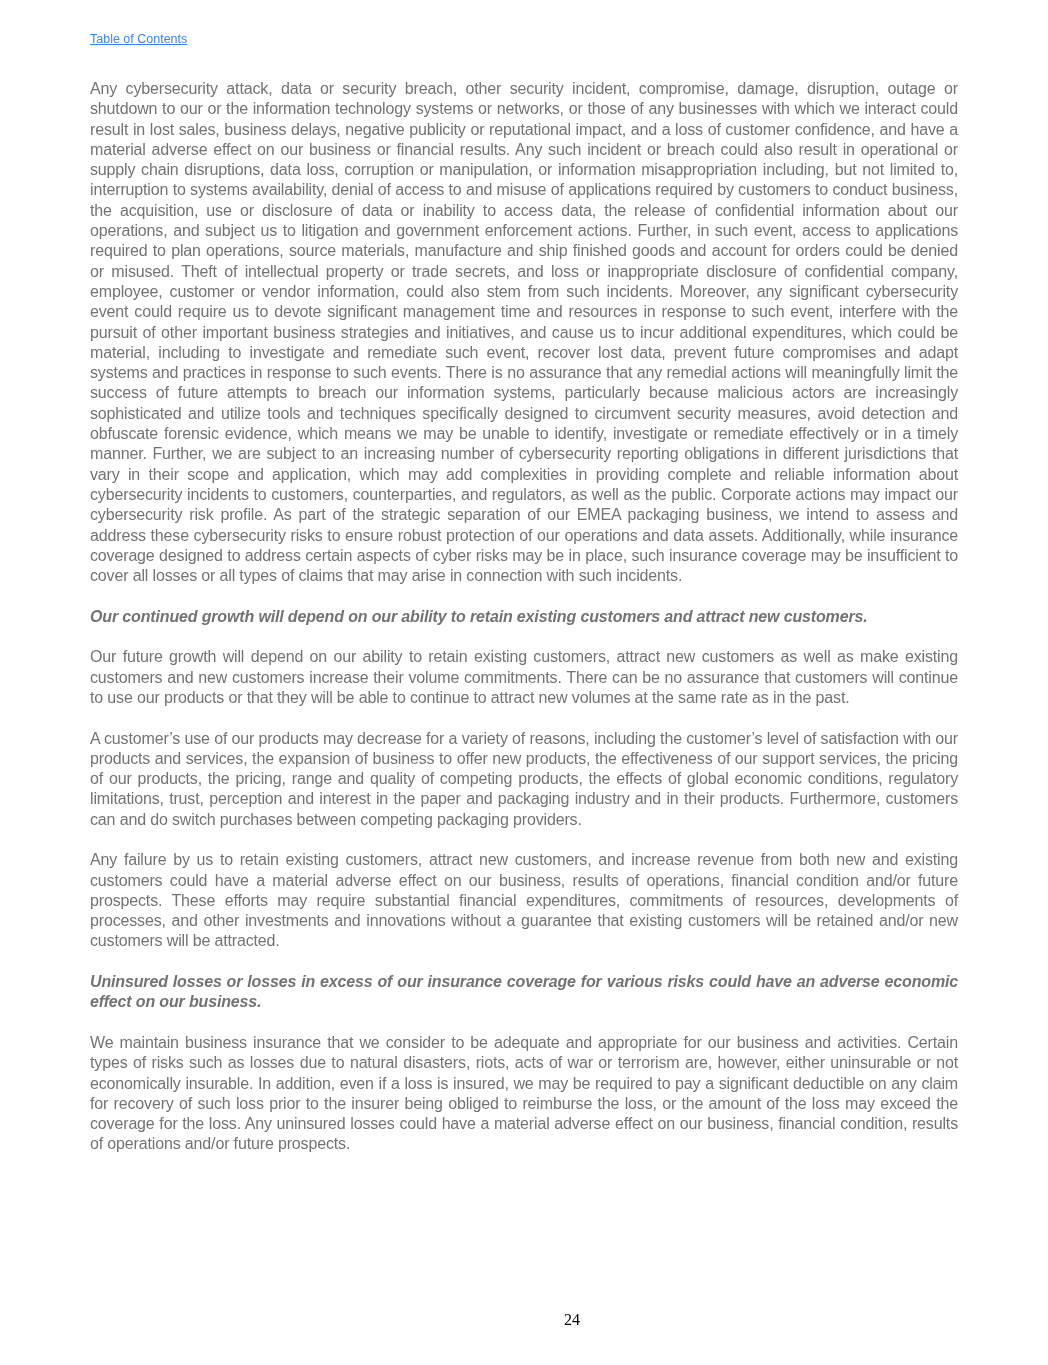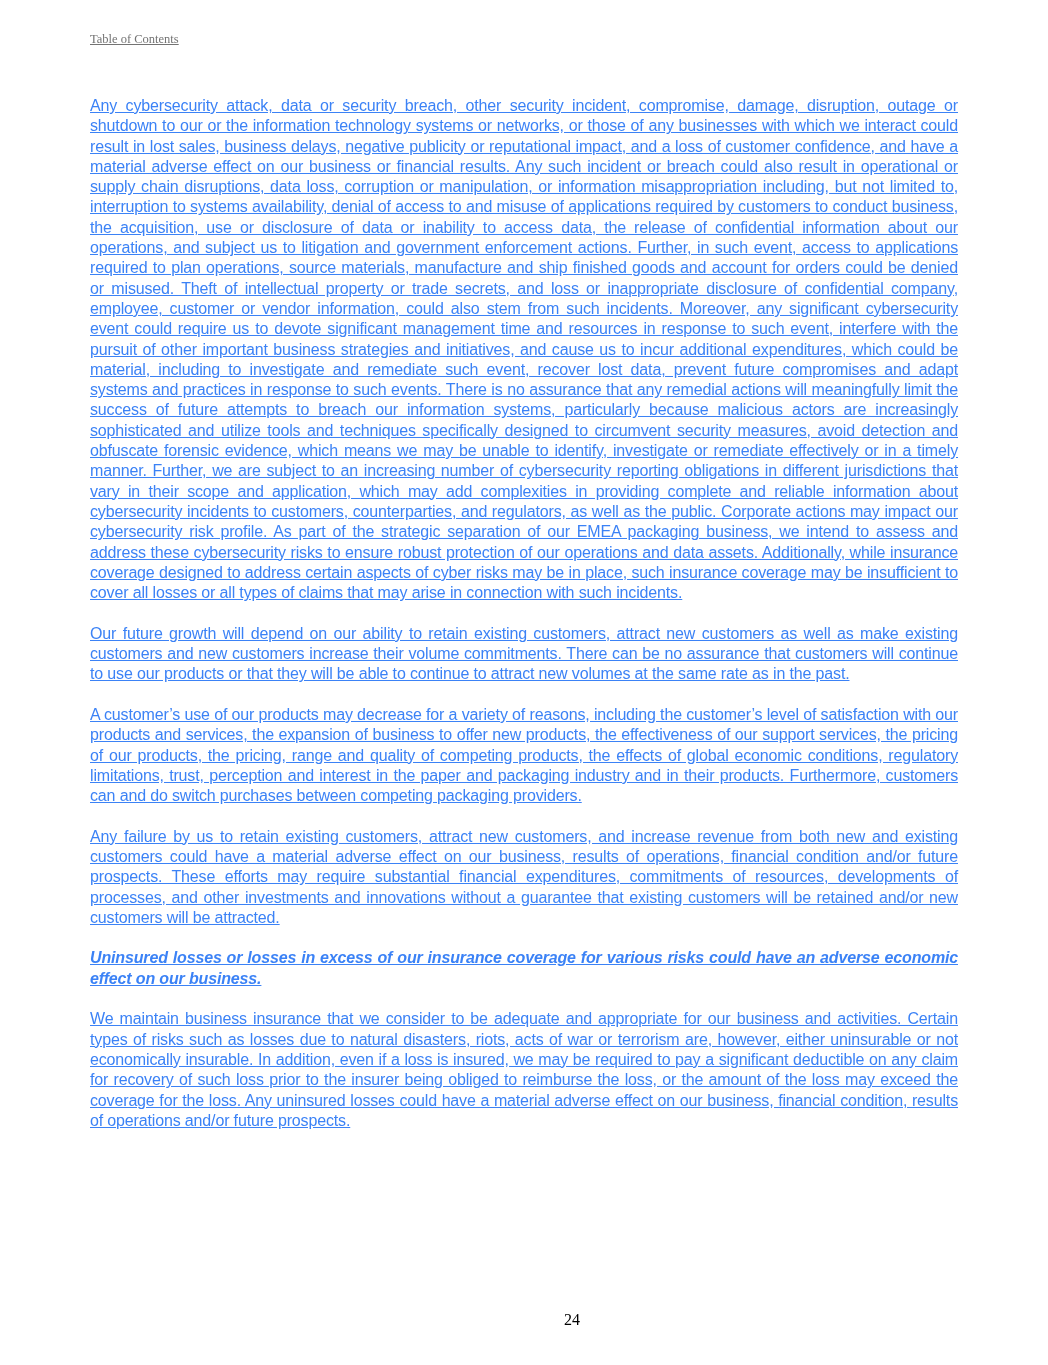--- a/index.html
+++ b/index.html
@@ -1,42 +1,43 @@
 <!DOCTYPE html>
 <html><head>
   <meta charset="utf-8">
   <style>
     html, body { margin: 0; padding: 0; background: #ffffff; }
     body { width: 1048px; height: 1365px; position: relative; overflow: hidden; }
     .toc-link {
       position: absolute; left: 90px; top: 32px;
-      font-family: Liberation Serif, serif; font-size: 12.5px;
-      color: #737373; text-decoration: underline; cursor: pointer;
+      font-family: Liberation Sans, sans-serif; font-size: 12.5px;
+      color: #3b82f6; text-decoration: underline; cursor: pointer;
     }
     .content {
-      position: absolute; left: 90px; top: 96px; width: 868px;
+      position: absolute; left: 90px; top: 79px; width: 868px;
       font-family: "Liberation Sans", sans-serif; font-size: 16px;
-      line-height: 20.3px; color: #3b82f6; text-decoration: underline;
+      line-height: 20.3px; color: #737373;
     }
     .content p {
       margin: 0 0 20.3px 0; text-align: justify; letter-spacing: -0.15px;
     }
     .content p.heading { font-weight: bold; font-style: italic; }
     .page-number {
       position: absolute; left: 0; width: 1048px; top: 1311px; text-align: center;
       font-family: "Liberation Serif", serif; font-size: 16px; color: #000000; padding-left: 48px;
     }
   </style>
 </head>
 <body>
 
 <a class="toc-link">Table of Contents</a>
 
 <div class="content">
   <p>Any cybersecurity attack, data or security breach, other security incident, compromise, damage, disruption, outage or shutdown to our or the information technology systems or networks, or those of any businesses with which we interact could result in lost sales, business delays, negative publicity or reputational impact, and a loss of customer confidence, and have a material adverse effect on our business or financial results. Any such incident or breach could also result in operational or supply chain disruptions, data loss, corruption or manipulation, or information misappropriation including, but not limited to, interruption to systems availability, denial of access to and misuse of applications required by customers to conduct business, the acquisition, use or disclosure of data or inability to access data, the release of confidential information about our operations, and subject us to litigation and government enforcement actions. Further, in such event, access to applications required to plan operations, source materials, manufacture and ship finished goods and account for orders could be denied or misused. Theft of intellectual property or trade secrets, and loss or inappropriate disclosure of confidential company, employee, customer or vendor information, could also stem from such incidents. Moreover, any significant cybersecurity event could require us to devote significant management time and resources in response to such event, interfere with the pursuit of other important business strategies and initiatives, and cause us to incur additional expenditures, which could be material, including to investigate and remediate such event, recover lost data, prevent future compromises and adapt systems and practices in response to such events. There is no assurance that any remedial actions will meaningfully limit the success of future attempts to breach our information systems, particularly because malicious actors are increasingly sophisticated and utilize tools and techniques specifically designed to circumvent security measures, avoid detection and obfuscate forensic evidence, which means we may be unable to identify, investigate or remediate effectively or in a timely manner. Further, we are subject to an increasing number of cybersecurity reporting obligations in different jurisdictions that vary in their scope and application, which may add complexities in providing complete and reliable information about cybersecurity incidents to customers, counterparties, and regulators, as well as the public. Corporate actions may impact our cybersecurity risk profile. As part of the strategic separation of our EMEA packaging business, we intend to assess and address these cybersecurity risks to ensure robust protection of our operations and data assets. Additionally, while insurance coverage designed to address certain aspects of cyber risks may be in place, such insurance coverage may be insufficient to cover all losses or all types of claims that may arise in connection with such incidents.</p>
+  <p class="heading">Our continued growth will depend on our ability to retain existing customers and attract new customers.</p>
   <p>Our future growth will depend on our ability to retain existing customers, attract new customers as well as make existing customers and new customers increase their volume commitments. There can be no assurance that customers will continue to use our products or that they will be able to continue to attract new volumes at the same rate as in the past.</p>
   <p>A customer’s use of our products may decrease for a variety of reasons, including the customer’s level of satisfaction with our products and services, the expansion of business to offer new products, the effectiveness of our support services, the pricing of our products, the pricing, range and quality of competing products, the effects of global economic conditions, regulatory limitations, trust, perception and interest in the paper and packaging industry and in their products. Furthermore, customers can and do switch purchases between competing packaging providers.</p>
   <p>Any failure by us to retain existing customers, attract new customers, and increase revenue from both new and existing customers could have a material adverse effect on our business, results of operations, financial condition and/or future prospects. These efforts may require substantial financial expenditures, commitments of resources, developments of processes, and other investments and innovations without a guarantee that existing customers will be retained and/or new customers will be attracted.</p>
   <p class="heading">Uninsured losses or losses in excess of our insurance coverage for various risks could have an adverse economic effect on our business.</p>
   <p>We maintain business insurance that we consider to be adequate and appropriate for our business and activities. Certain types of risks such as losses due to natural disasters, riots, acts of war or terrorism are, however, either uninsurable or not economically insurable. In addition, even if a loss is insured, we may be required to pay a significant deductible on any claim for recovery of such loss prior to the insurer being obliged to reimburse the loss, or the amount of the loss may exceed the coverage for the loss. Any uninsured losses could have a material adverse effect on our business, financial condition, results of operations and/or future prospects.</p>
 </div>
 
 <div class="page-number">24</div>
 
 </body></html>

